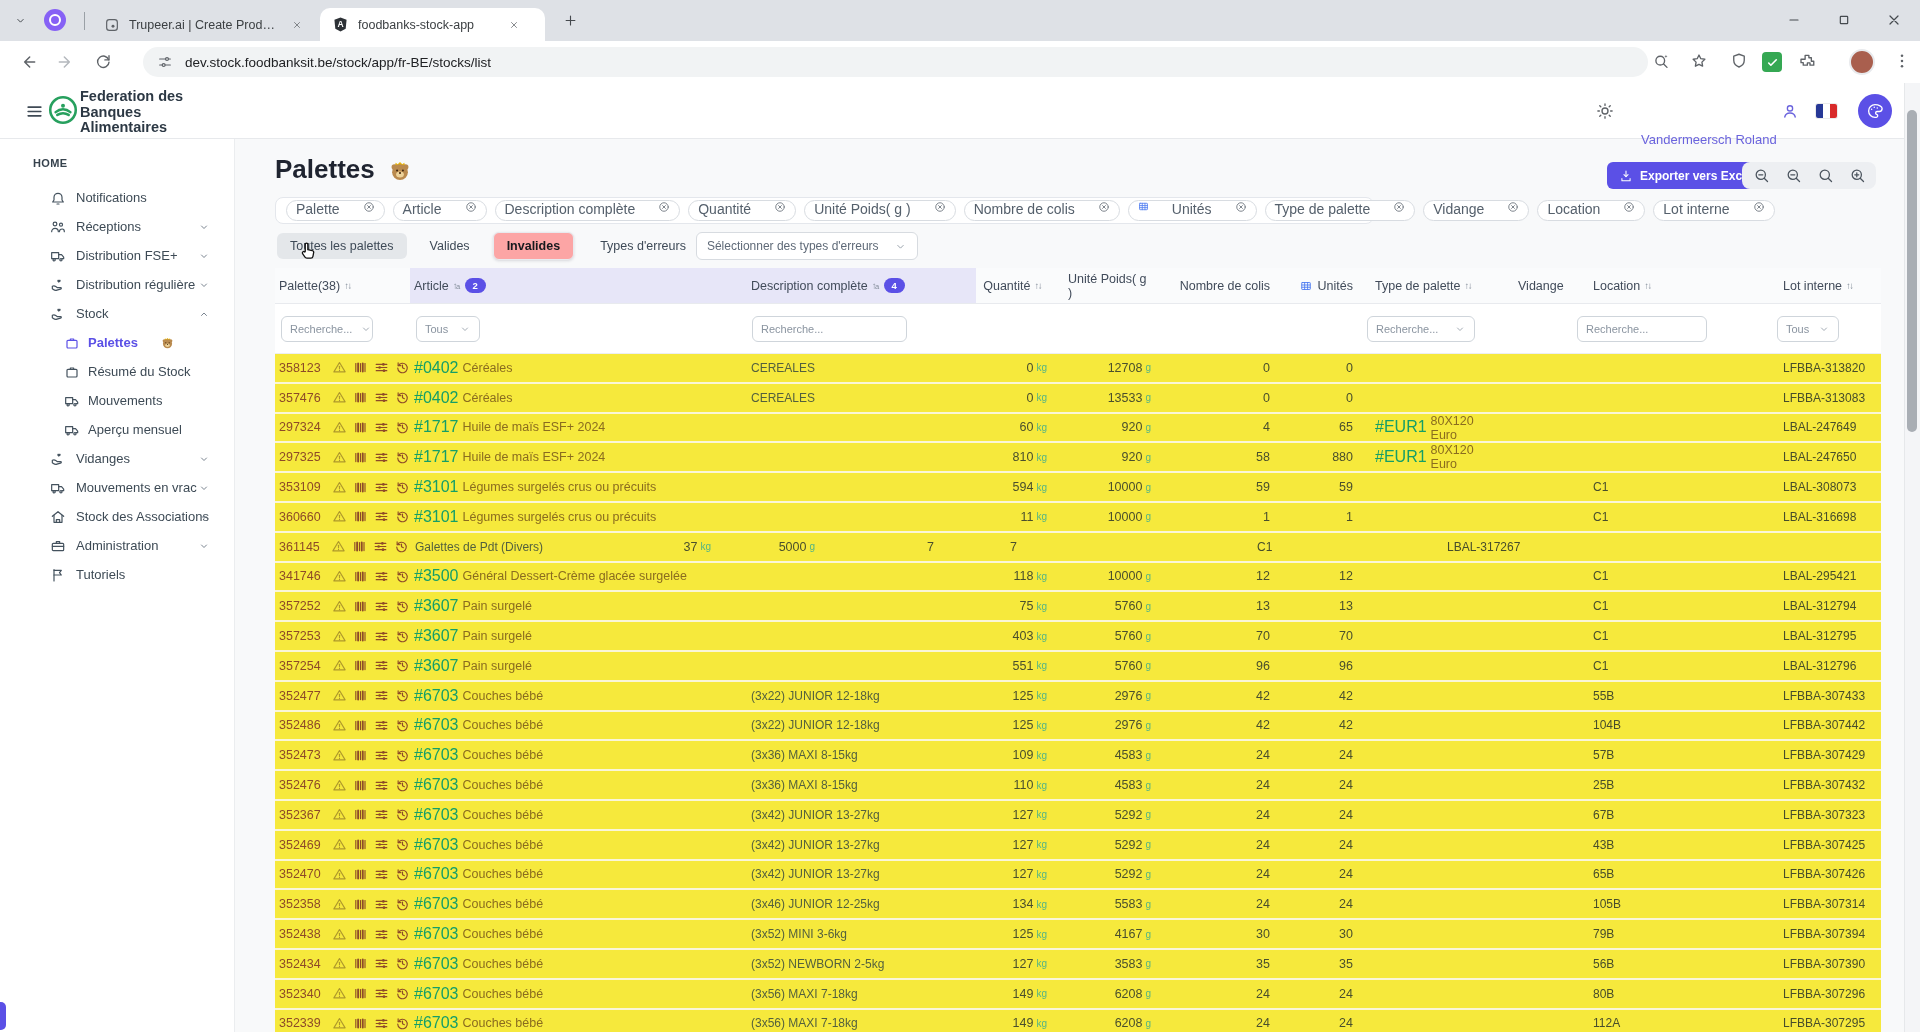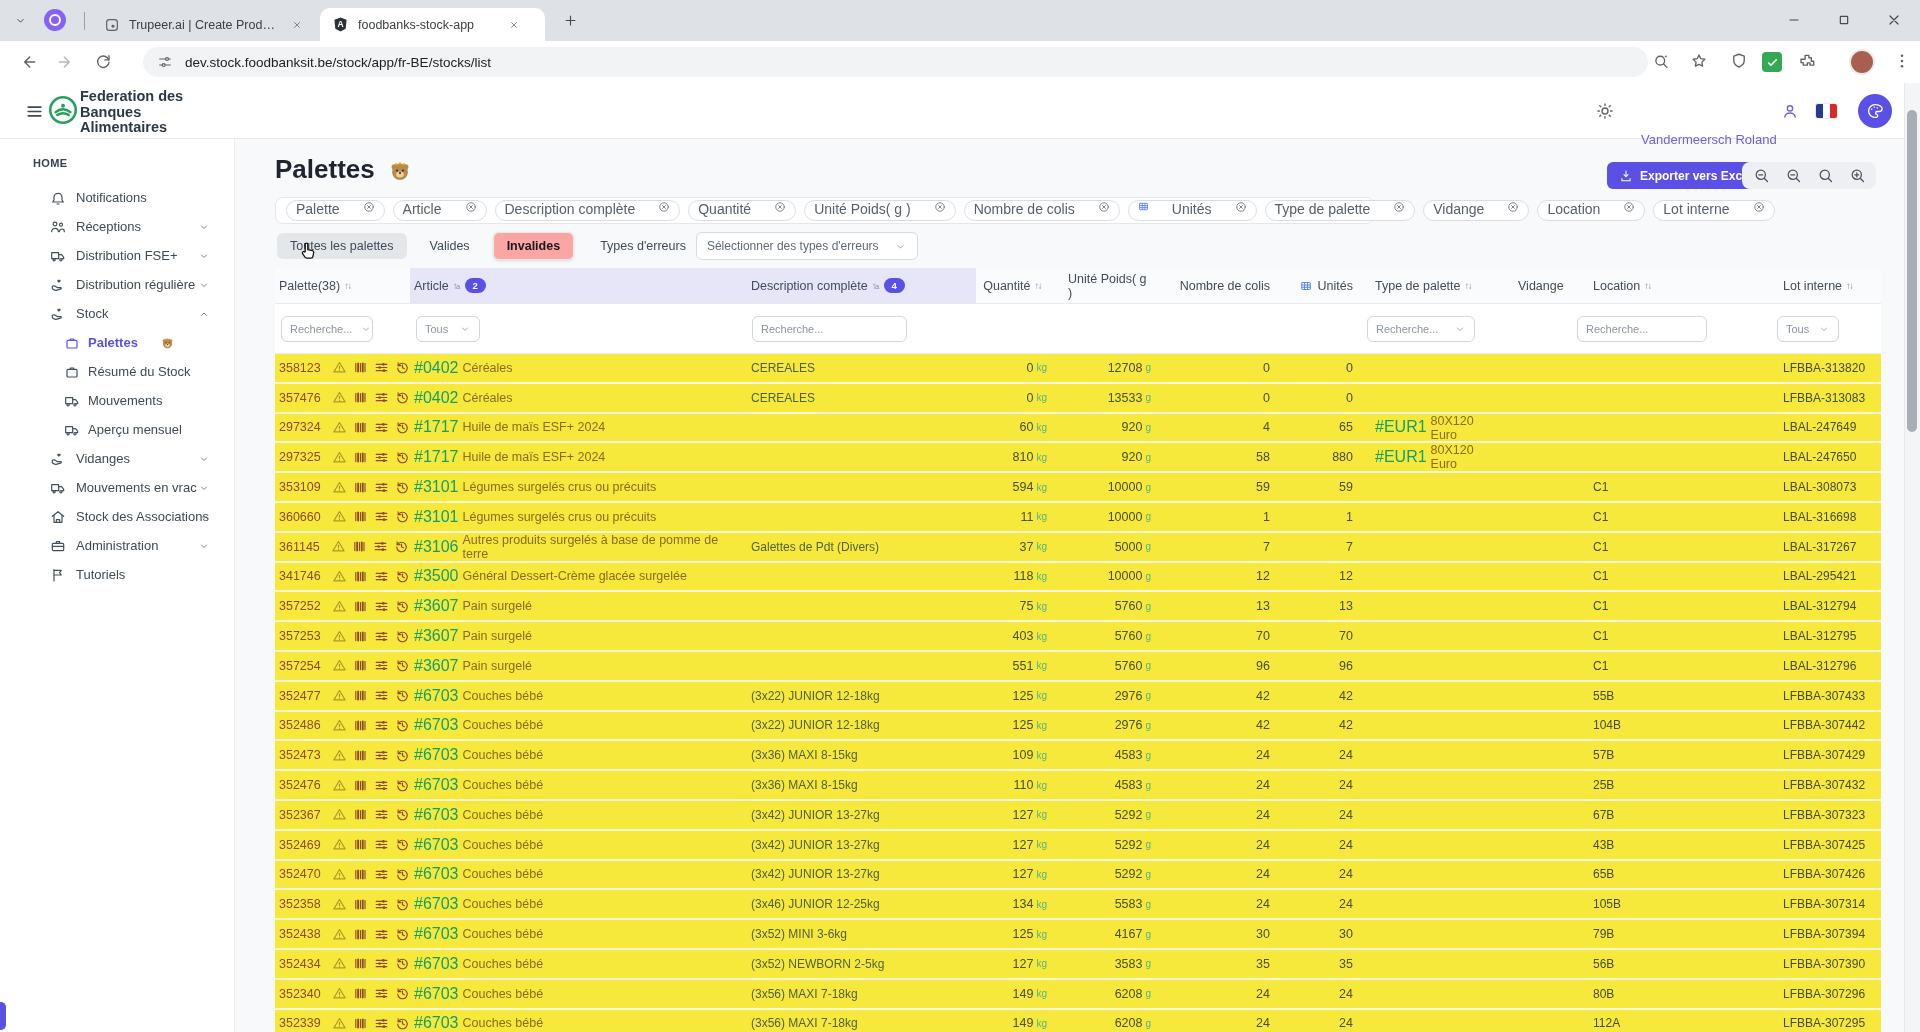--- a/index.html
+++ b/index.html
@@ -1202,24 +1202,20 @@
             </span>
             <span>
               <svg width="15" height="15" viewBox="0 0 24 24" fill="none" stroke="currentColor" stroke-width="1.8" stroke-linecap="round" stroke-linejoin="round">
                 <path d="M5 4.5V9h4.5"></path>
                 <path d="M5.4 9A7.6 7.6 0 1 1 4.4 13"></path>
                 <path d="M12 8v4.3l3 1.7"></path>
               </svg>
             </span>
           </span>
         </div>
-        <div class="cell col1">
-          <span class="code">#3106</span>
-          <span class="aname">Autres produits surgelés à base de pomme de terre</span>
-        </div>
         <div class="cell col2">
           <span class="descv">Galettes de Pdt (Divers)</span>
         </div>
         <div class="cell col3">
           <span class="numv">37</span>
           <span class="unit">kg</span>
         </div>
         <div class="cell col4">
           <span class="numv">5000</span>
           <span class="unit">g</span>

